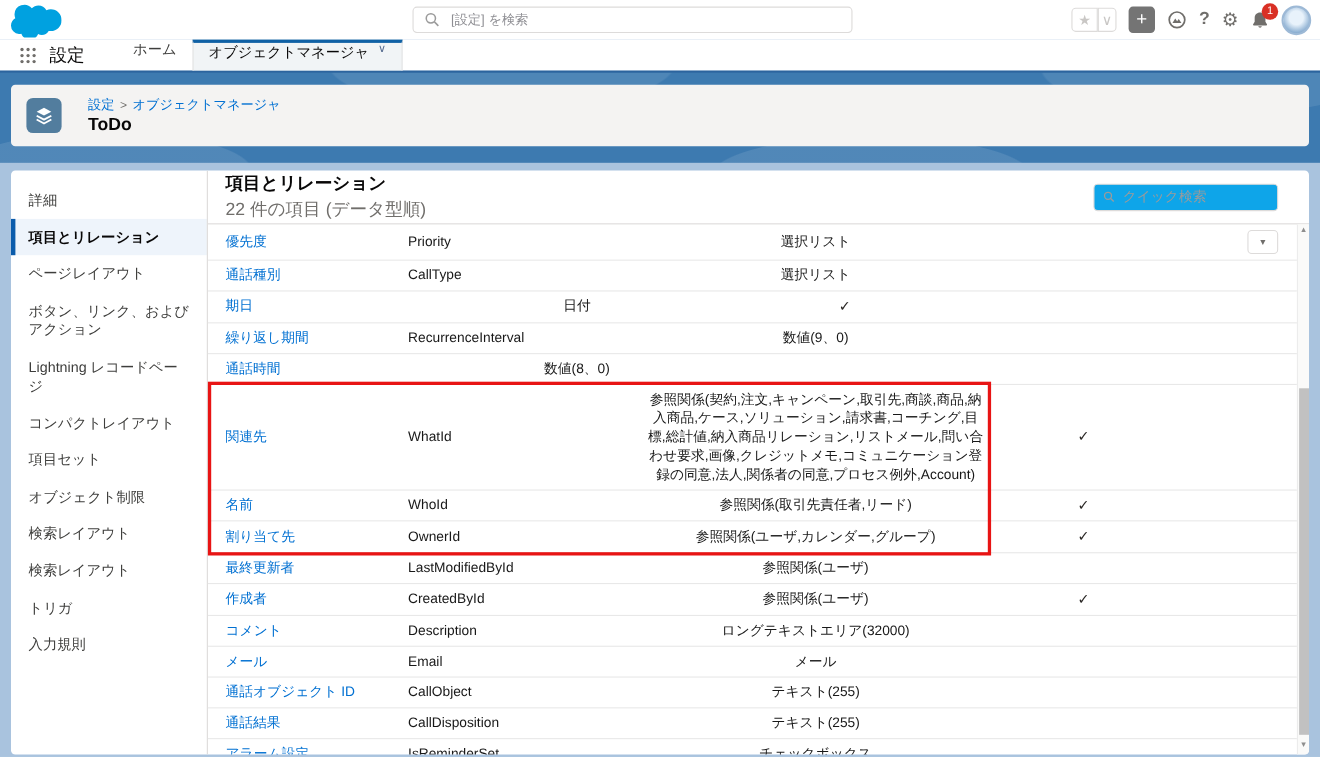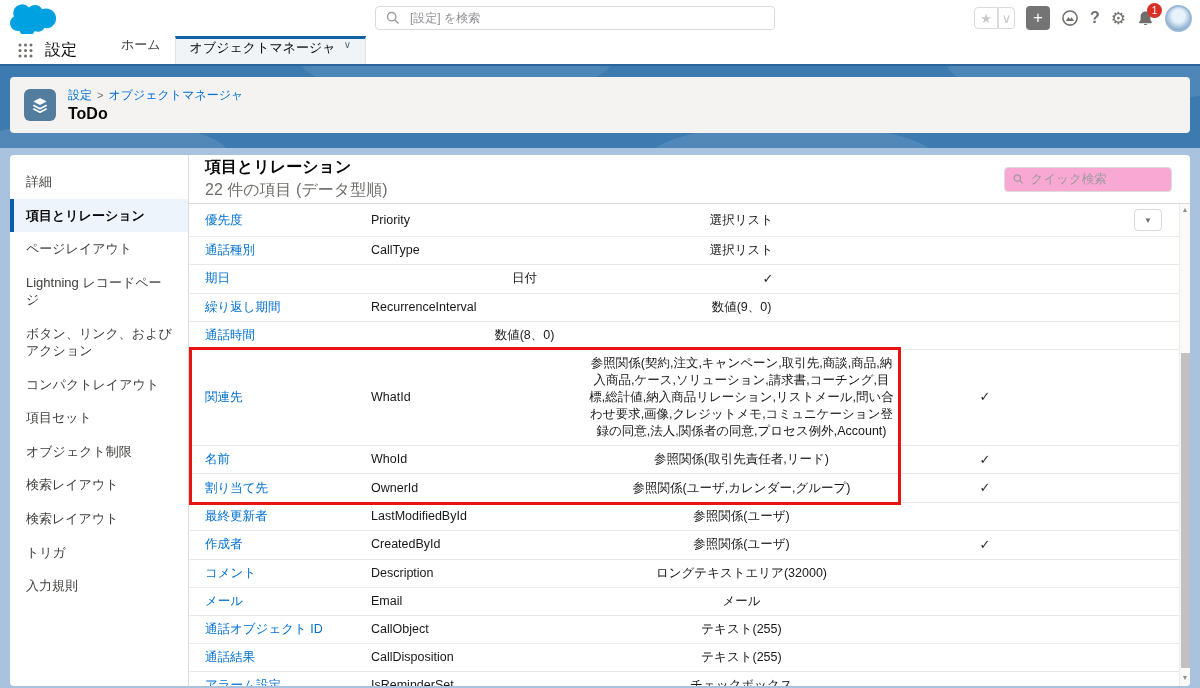--- a/index.html
+++ b/index.html
@@ -49,42 +49,42 @@
     background:
       radial-gradient(ellipse 220px 60px at 8% 110%, rgba(255,255,255,.10) 0 60%, transparent 61%),
       radial-gradient(ellipse 260px 70px at 38% -10%, rgba(255,255,255,.09) 0 60%, transparent 61%),
       radial-gradient(ellipse 240px 60px at 66% 115%, rgba(255,255,255,.10) 0 60%, transparent 61%),
       radial-gradient(ellipse 260px 70px at 92% -5%, rgba(255,255,255,.09) 0 60%, transparent 61%),
       #3d7ab0;
     border-top:2px solid #2c649e; }
 
   
   .page-card { position:absolute; top:77px; left:10px; width:1180px; height:56px; background:#f4f3f2;
-    border-radius:4px; display:flex; align-items:center; padding:0 14px; z-index:6; }
+    border-radius:4px; display:flex; align-items:center; padding:0 14px; z-index:6;gap:12px; }
   .obj-icon { width:32px; height:32px; border-radius:6px; background:#527d9e; display:flex;
     align-items:center; justify-content:center; margin-right:12px; }
   .crumbs { font-size:12px; }
   .crumbs a { color:#0070d2; text-decoration:none; cursor:pointer; }
   .crumb-sep { color:#706e6b; margin:0 5px; font-size:11px; }
   .obj-title { font-size:16px; font-weight:bold; color:#080707; margin-top:1px; }
 
   
   .content-card { position:absolute; top:155px; left:10px; width:1180px; height:531px; background:#fff;
     border-radius:4px; display:flex; overflow:hidden; z-index:6; }
   .sidebar { width:178px; padding-top:10px; flex:none; }
   .side-item { padding:8px 16px; font-size:13px; color:#3e3e3c; line-height:1.35; cursor:pointer; }
   .side-item.active { background:#eef4fb; border-left:4px solid #0b5cab; padding-left:12px;
     font-weight:bold; color:#080707; }
   .main { flex:1; border-left:1px solid #dddbda; position:relative; }
   .main-header { height:49px; border-bottom:1px solid #dddbda; display:flex; align-items:center;
     justify-content:space-between; padding:0 14px 0 16px; }
   .main-title { font-size:16px; font-weight:bold; color:#080707; }
   .main-sub { font-size:16px; color:#706e6b; margin-top:2px; }
   .qfind { width:168px; height:25px; border:1px solid #dddbda; border-radius:4px; display:flex;
-    align-items:center; padding:0 8px; background:#f9a8d4; margin-right:4px; }
+    align-items:center; padding:0 8px; background:#0ea5e9; margin-right:14px; }
   .qfind input { border:none; outline:none; width:100%; font-size:12.5px; margin-left:7px;
     font-family:inherit; color:#444; background:transparent; }
   .qfind input::placeholder { color:#9b9b9b; }
 
   
   .table-wrap { position:relative; margin-right:11px; }
   .row { display:flex; align-items:center; padding:5px 0 5px 16px; border-bottom:1px solid #e8e8e8;
     font-size:12.5px; color:#181818; line-height:1.36; min-height:27px; }
   .c-label { width:166px; flex:none; color:#0070d2; text-decoration:none; cursor:pointer; padding-right:8px; }
   .c-api   { width:217px; flex:none; padding-right:8px; }
@@ -190,22 +190,22 @@
       </div>
       <div class="obj-title">ToDo</div>
     </div>
   </section>
 
   <section class="content-card">
     <aside class="sidebar" id="sidebar">
         <div class="side-item">詳細</div>
         <div class="side-item active">項目とリレーション</div>
         <div class="side-item">ページレイアウト</div>
+        <div class="side-item">ボタン、リンク、およびアクション</div>
         <div class="side-item">Lightning レコードページ</div>
-        <div class="side-item">ボタン、リンク、およびアクション</div>
         <div class="side-item">コンパクトレイアウト</div>
         <div class="side-item">項目セット</div>
         <div class="side-item">オブジェクト制限</div>
         <div class="side-item">検索レイアウト</div>
         <div class="side-item">検索レイアウト</div>
         <div class="side-item">トリガ</div>
         <div class="side-item">入力規則</div>
       </aside>
     <div class="main">
       <div class="main-header">

